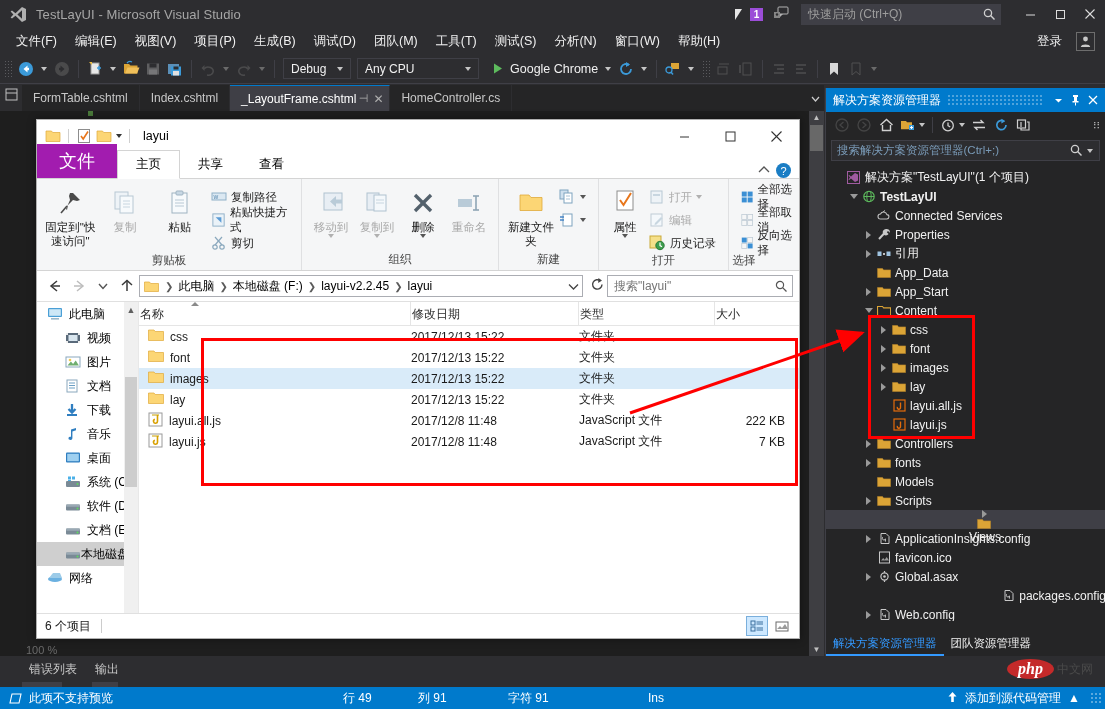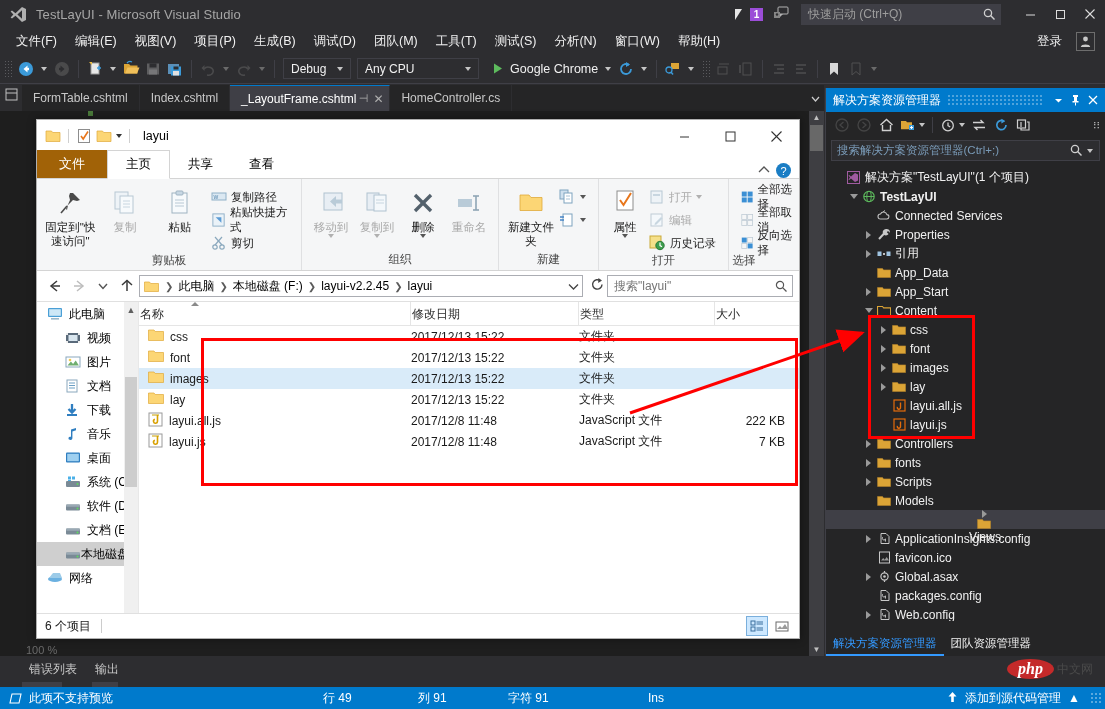--- a/index.html
+++ b/index.html
@@ -266,21 +266,21 @@
   .fx-wbtn { width: 46px; display: flex; align-items: center; justify-content: center;
     color: #333; }
 
   .fx-ribbon-tabs {
     height: 26px; display: flex; align-items: flex-end; padding-left: 0;
     background: #fff;
   }
   .fx-rt {
     font-size: 12.5px; padding: 5px 18px 5px 18px; color: #000;
   }
-  .fx-rt.file { background: #a16207; color: #fff; font-size: 13px;
+  .fx-rt.file { background: #a21caf; color: #fff; font-size: 18px;
     padding: 5px 22px; }
   .fx-rt.active { background: #fff; border: 1px solid #d4d4d4;
     border-bottom: 1px solid #fff; position: relative; z-index: 2;
     margin-bottom: -1px; }
   .fx-rt-right { margin-left: auto; display: flex; align-items: center;
     padding-right: 8px; gap: 6px; }
   .fx-help {
     width: 15px; height: 15px; border-radius: 50%; background: #1a7dc4;
     color: #fff; font-size: 11px; display: flex; align-items: center;
     justify-content: center;
@@ -909,38 +909,38 @@
             <span class="tw-arrow"></span>
           </span>
           <span class="tr-ico">
             <svg width="14" height="12" viewBox="0 0 14 12">
               <path d="M0.5,1.5 h5 l1.1,1.4 h7 v7.6 h-13 z" fill="#dba436" stroke="#b4832a" stroke-width=".6"></path>
             </svg>
           </span>
           <span class="tr-label">fonts</span>
         </div>
         <div class="tree-row" style="padding-left: 36px;">
+          <span class="tw"></span>
+          <span class="tr-ico">
+            <svg width="14" height="12" viewBox="0 0 14 12">
+              <path d="M0.5,1.5 h5 l1.1,1.4 h7 v7.6 h-13 z" fill="#dba436" stroke="#b4832a" stroke-width=".6"></path>
+            </svg>
+          </span>
+          <span class="tr-label">Models</span>
+        </div>
+        <div class="tree-row" style="padding-left: 36px;">
           <span class="tw">
             <span class="tw-arrow"></span>
           </span>
           <span class="tr-ico">
             <svg width="14" height="12" viewBox="0 0 14 12">
               <path d="M0.5,1.5 h5 l1.1,1.4 h7 v7.6 h-13 z" fill="#dba436" stroke="#b4832a" stroke-width=".6"></path>
             </svg>
           </span>
           <span class="tr-label">Scripts</span>
-        </div>
-        <div class="tree-row" style="padding-left: 36px;">
-          <span class="tw"></span>
-          <span class="tr-ico">
-            <svg width="14" height="12" viewBox="0 0 14 12">
-              <path d="M0.5,1.5 h5 l1.1,1.4 h7 v7.6 h-13 z" fill="#dba436" stroke="#b4832a" stroke-width=".6"></path>
-            </svg>
-          </span>
-          <span class="tr-label">Models</span>
         </div>
         <div class="tree-row sel" style="padding-left: 36px; flex-direction: column;">
           <span class="tw">
             <span class="tw-arrow"></span>
           </span>
           <span class="tr-ico">
             <svg width="14" height="12" viewBox="0 0 14 12">
               <path d="M0.5,1.5 h5 l1.1,1.4 h7 v7.6 h-13 z" fill="#dba436" stroke="#b4832a" stroke-width=".6"></path>
             </svg>
           </span>
@@ -975,21 +975,21 @@
           <span class="tr-ico">
             <svg width="13" height="13" viewBox="0 0 13 13">
               <circle cx="6.5" cy="6.5" r="3.6" fill="none" stroke="#c8c8c8" stroke-width="1.2"></circle>
               <circle cx="6.5" cy="6.5" r="1.3" fill="#c8c8c8"></circle>
               <line x1="6.5" y1="1" x2="6.5" y2="2.6" stroke="#c8c8c8" stroke-width="1.2"></line>
               <line x1="6.5" y1="10.4" x2="6.5" y2="12" stroke="#c8c8c8" stroke-width="1.2"></line>
             </svg>
           </span>
           <span class="tr-label">Global.asax</span>
         </div>
-        <div class="tree-row" style="padding-left: 36px;">
+        <div class="tree-row" style="padding-left: 36px; justify-content: flex-end;">
           <span class="tw"></span>
           <span class="tr-ico">
             <svg width="13" height="13" viewBox="0 0 13 13">
               <path d="M3,1.5 h5 l3,3 v7 h-8 z" fill="none" stroke="#c8c8c8" stroke-width="1"></path>
               <path d="M5,5 a1.6,1.6 0 1 0 2.4,1.8 l0,2.8" fill="none" stroke="#c8c8c8" stroke-width="1"></path>
             </svg>
           </span>
           <span class="tr-label">packages.config</span>
         </div>
         <div class="tree-row" style="padding-left: 36px;">
@@ -1027,21 +1027,21 @@
     </div>
   </div>
 
   <div class="status-bar">
     <span class="sb-ico">
       <svg width="13" height="11" viewBox="0 0 13 11">
           <path d="M3,1 h9 l-2,9 h-9 z" fill="none" stroke="#fff" stroke-width="1.1"></path>
         </svg>
     </span>
     <span>此项不支持预览</span>
-    <span class="sb-pos" style="left:323px">行 49</span>
+    <span class="sb-pos" style="left:343px">行 49</span>
     <span class="sb-pos" style="left:418px">列 91</span>
     <span class="sb-pos" style="left:508px">字符 91</span>
     <span class="sb-pos" style="left:648px">Ins</span>
     <span class="sb-right">
       <span class="sb-arrow-up">
         <svg width="11" height="12" viewBox="0 0 11 12">
             <path d="M5.5,1 L9.5,5.5 H6.8 V11 H4.2 V5.5 H1.5 Z" fill="#fff"></path>
           </svg>
       </span>
       <span>添加到源代码管理</span>

